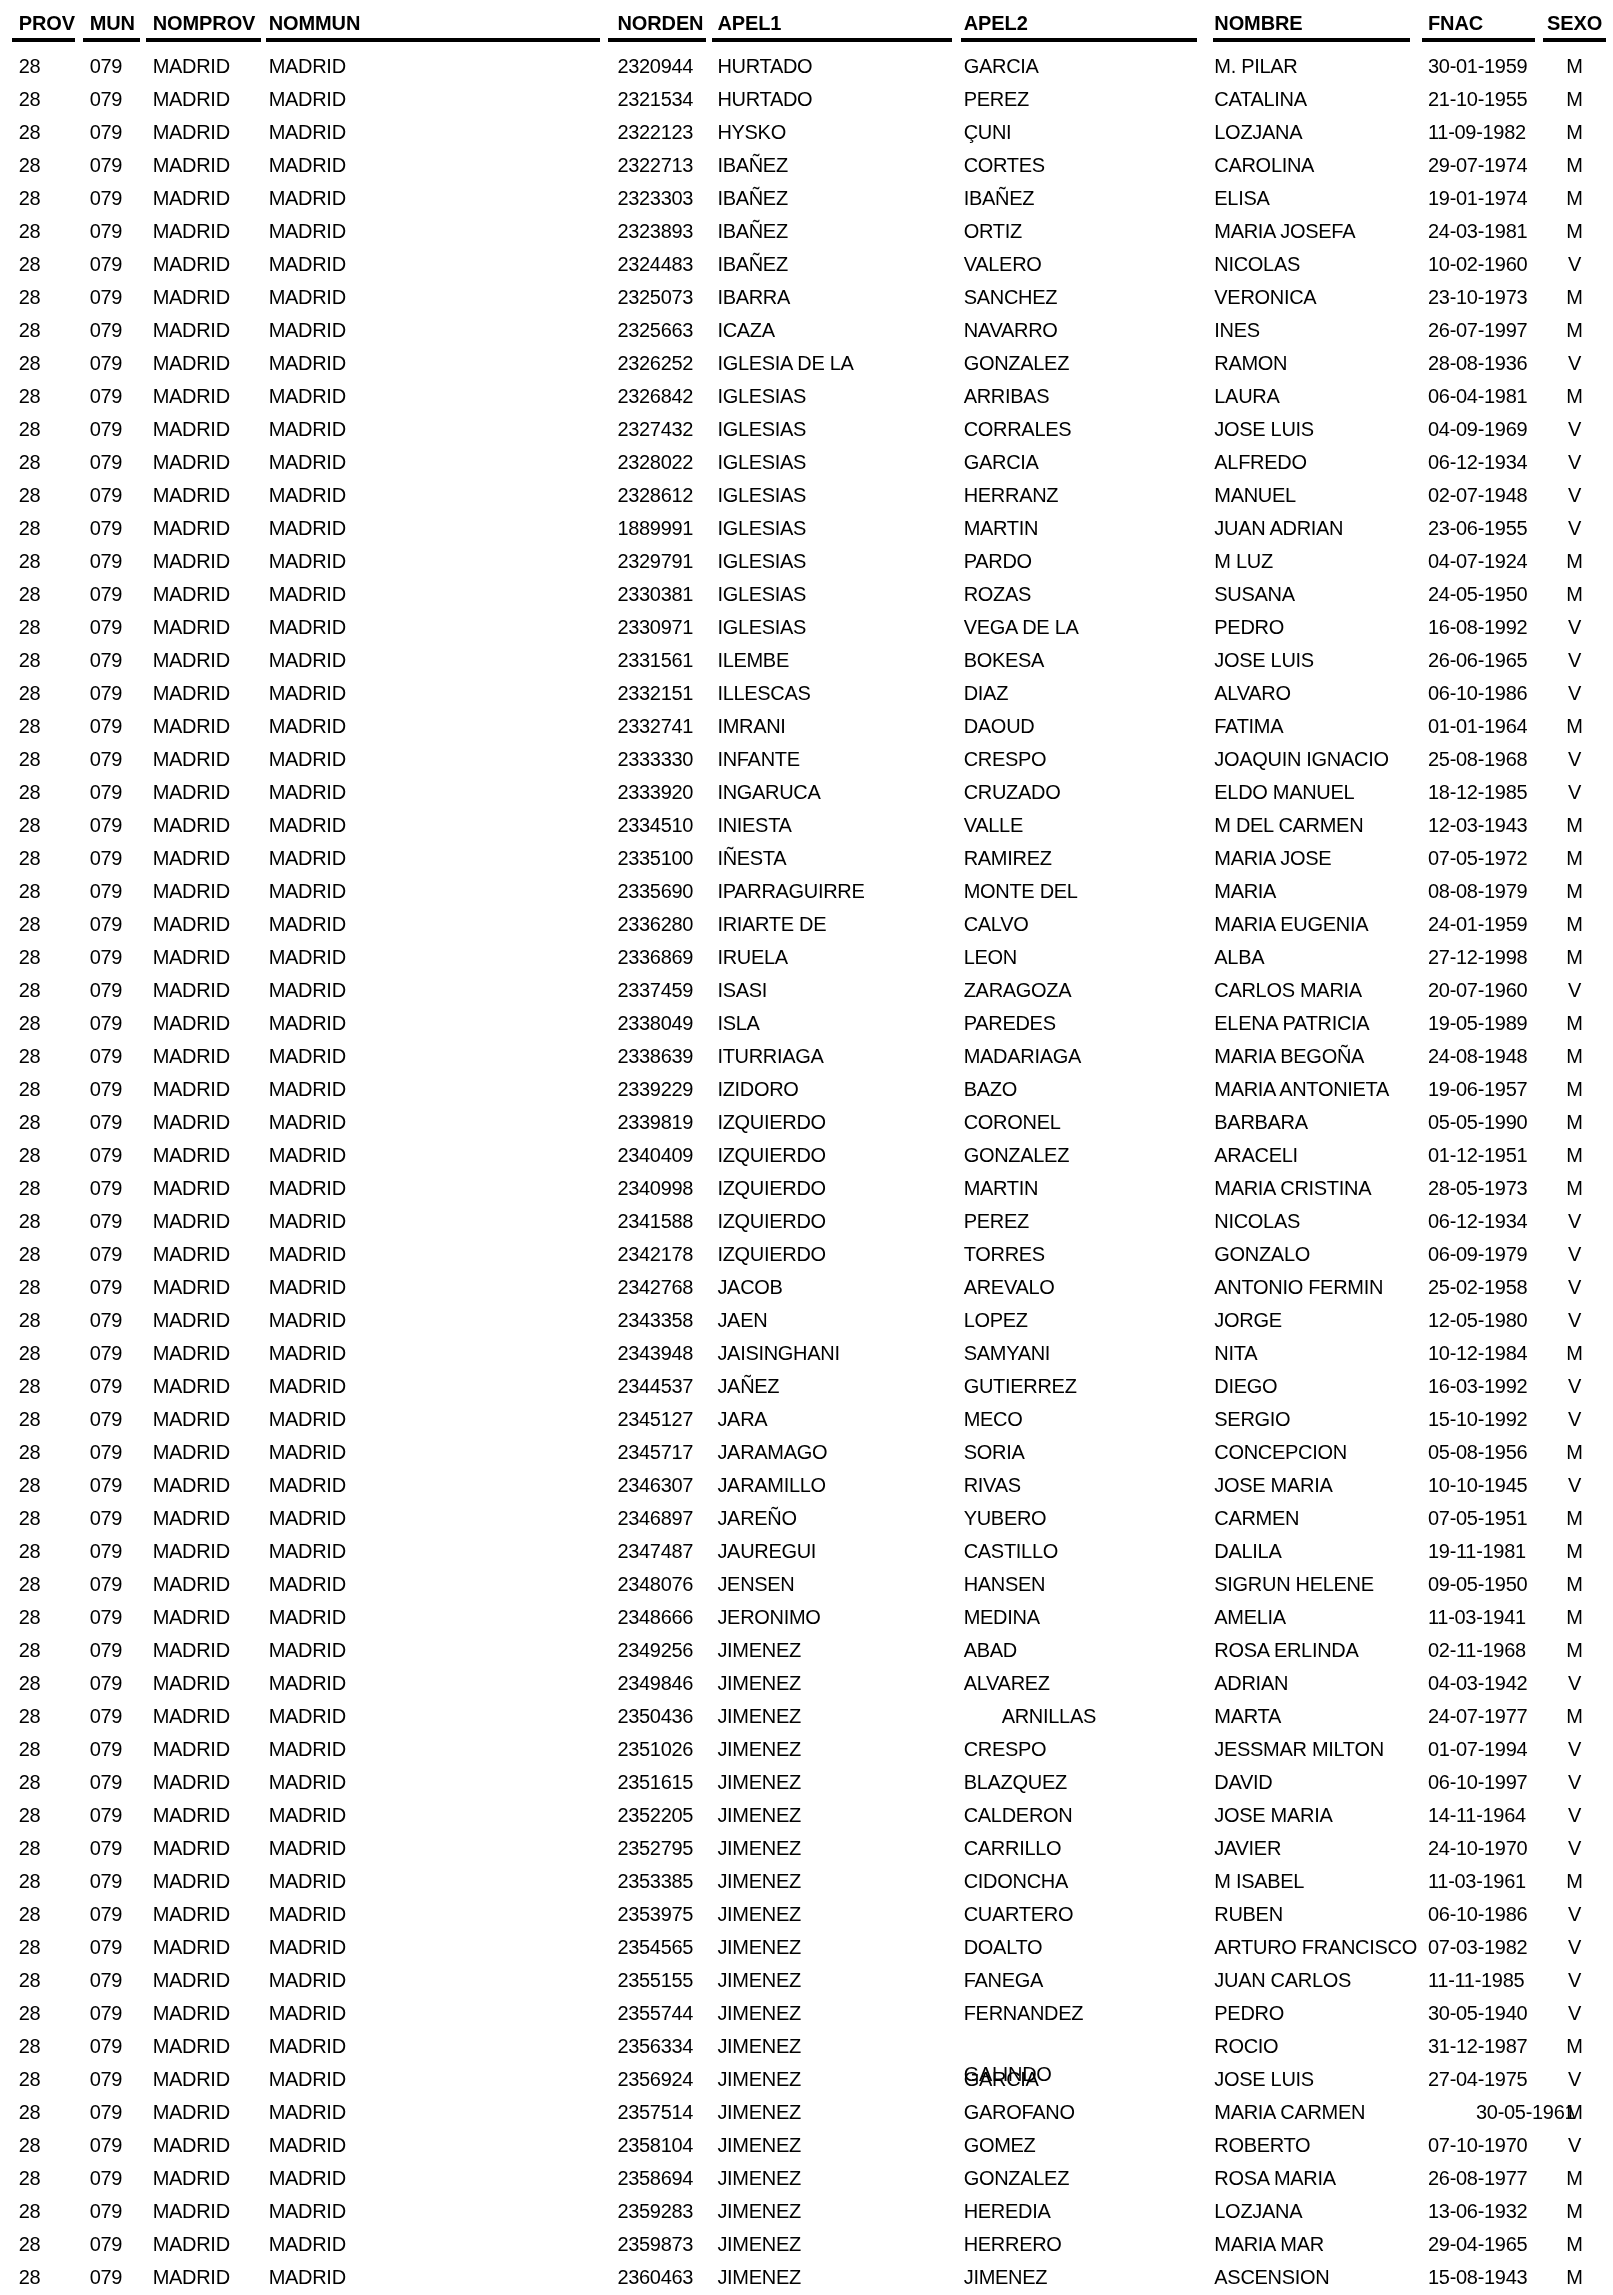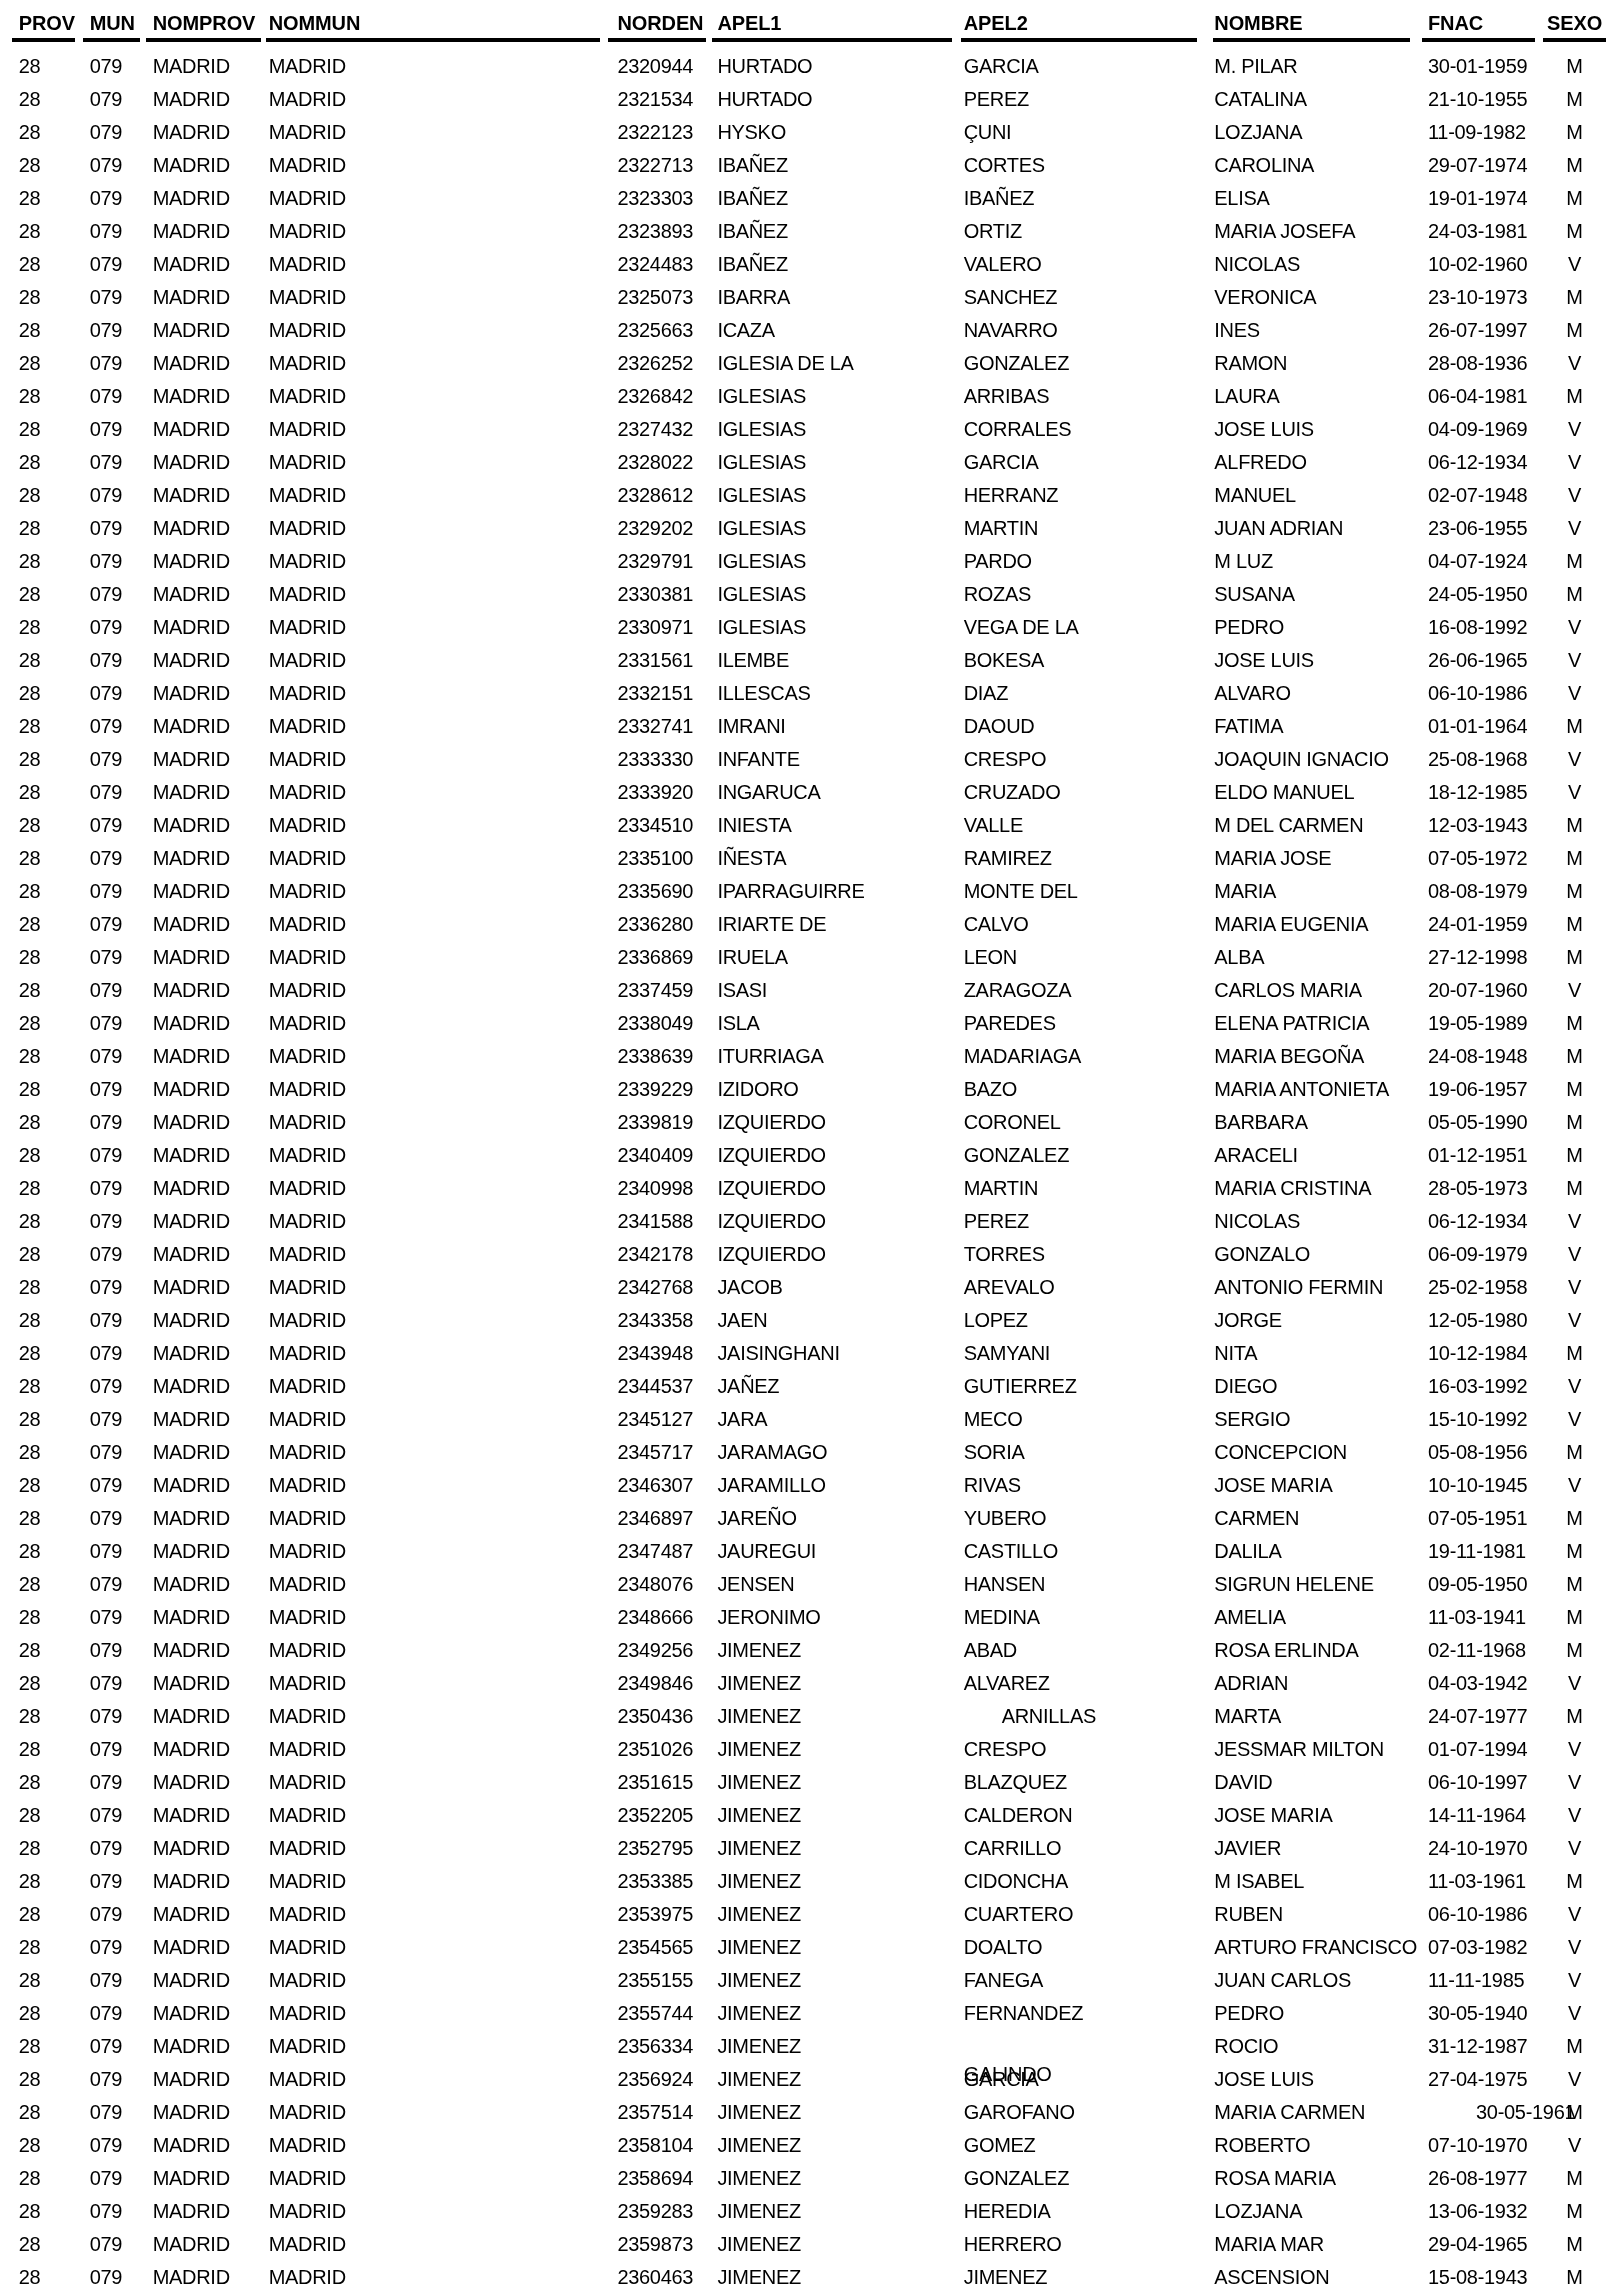--- a/index.html
+++ b/index.html
@@ -241,21 +241,21 @@
         <div class="cell" style="padding-left: 2.7px;">HERRANZ</div>
         <div class="cell" style="padding-left: 1.3px;">MANUEL</div>
         <div class="cell" style="padding-left: 6px;">02-07-1948</div>
         <div class="cell center" style="padding-left: 0px;">V</div>
       </div>
       <div class="grid-row row">
         <div class="cell" style="padding-left: 6.7px;">28</div>
         <div class="cell" style="padding-left: 6.7px;">079</div>
         <div class="cell" style="padding-left: 6.7px;">MADRID</div>
         <div class="cell" style="padding-left: 2.7px;">MADRID</div>
-        <div class="cell" style="padding-left: 9.4px;">2329202</div>
+        <div class="cell" style="padding-left: 9.4px;">1889991</div>
         <div class="cell" style="padding-left: 5.4px;">IGLESIAS</div>
         <div class="cell" style="padding-left: 2.7px;">MARTIN</div>
         <div class="cell" style="padding-left: 1.3px;">JUAN ADRIAN</div>
         <div class="cell" style="padding-left: 6px;">23-06-1955</div>
         <div class="cell center" style="padding-left: 0px;">V</div>
       </div>
       <div class="grid-row row">
         <div class="cell" style="padding-left: 6.7px;">28</div>
         <div class="cell" style="padding-left: 6.7px;">079</div>
         <div class="cell" style="padding-left: 6.7px;">MADRID</div>

